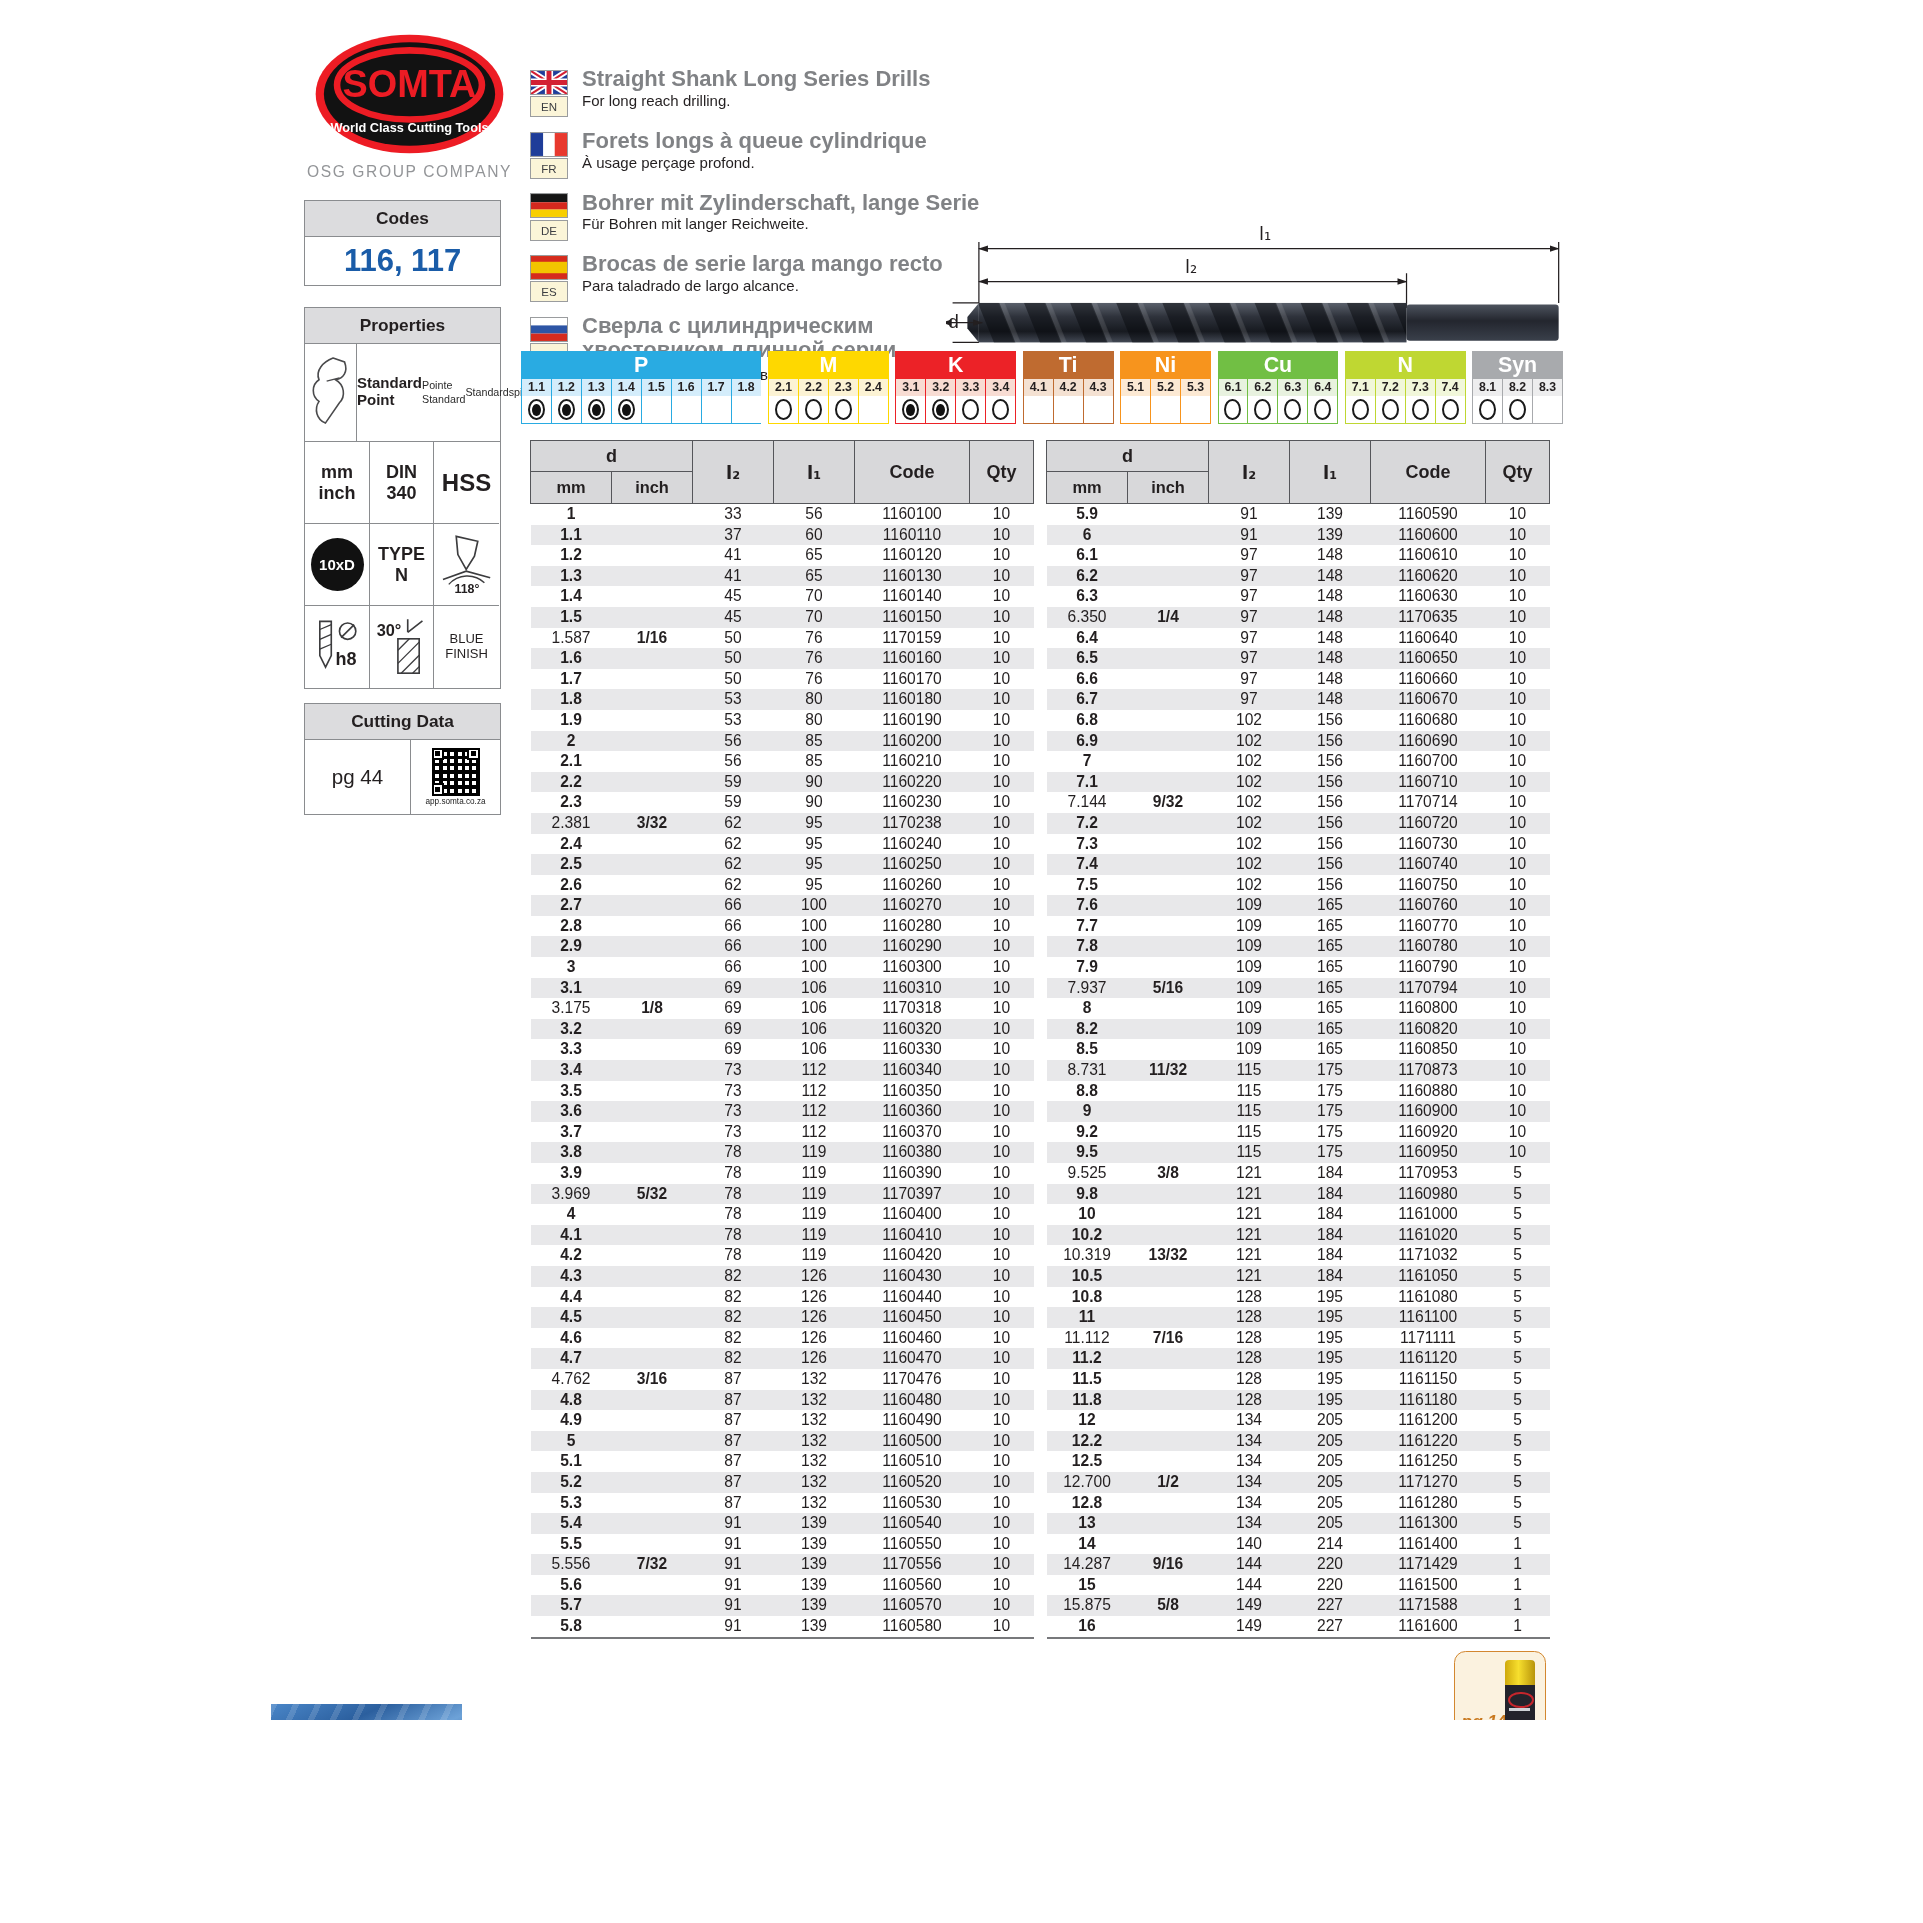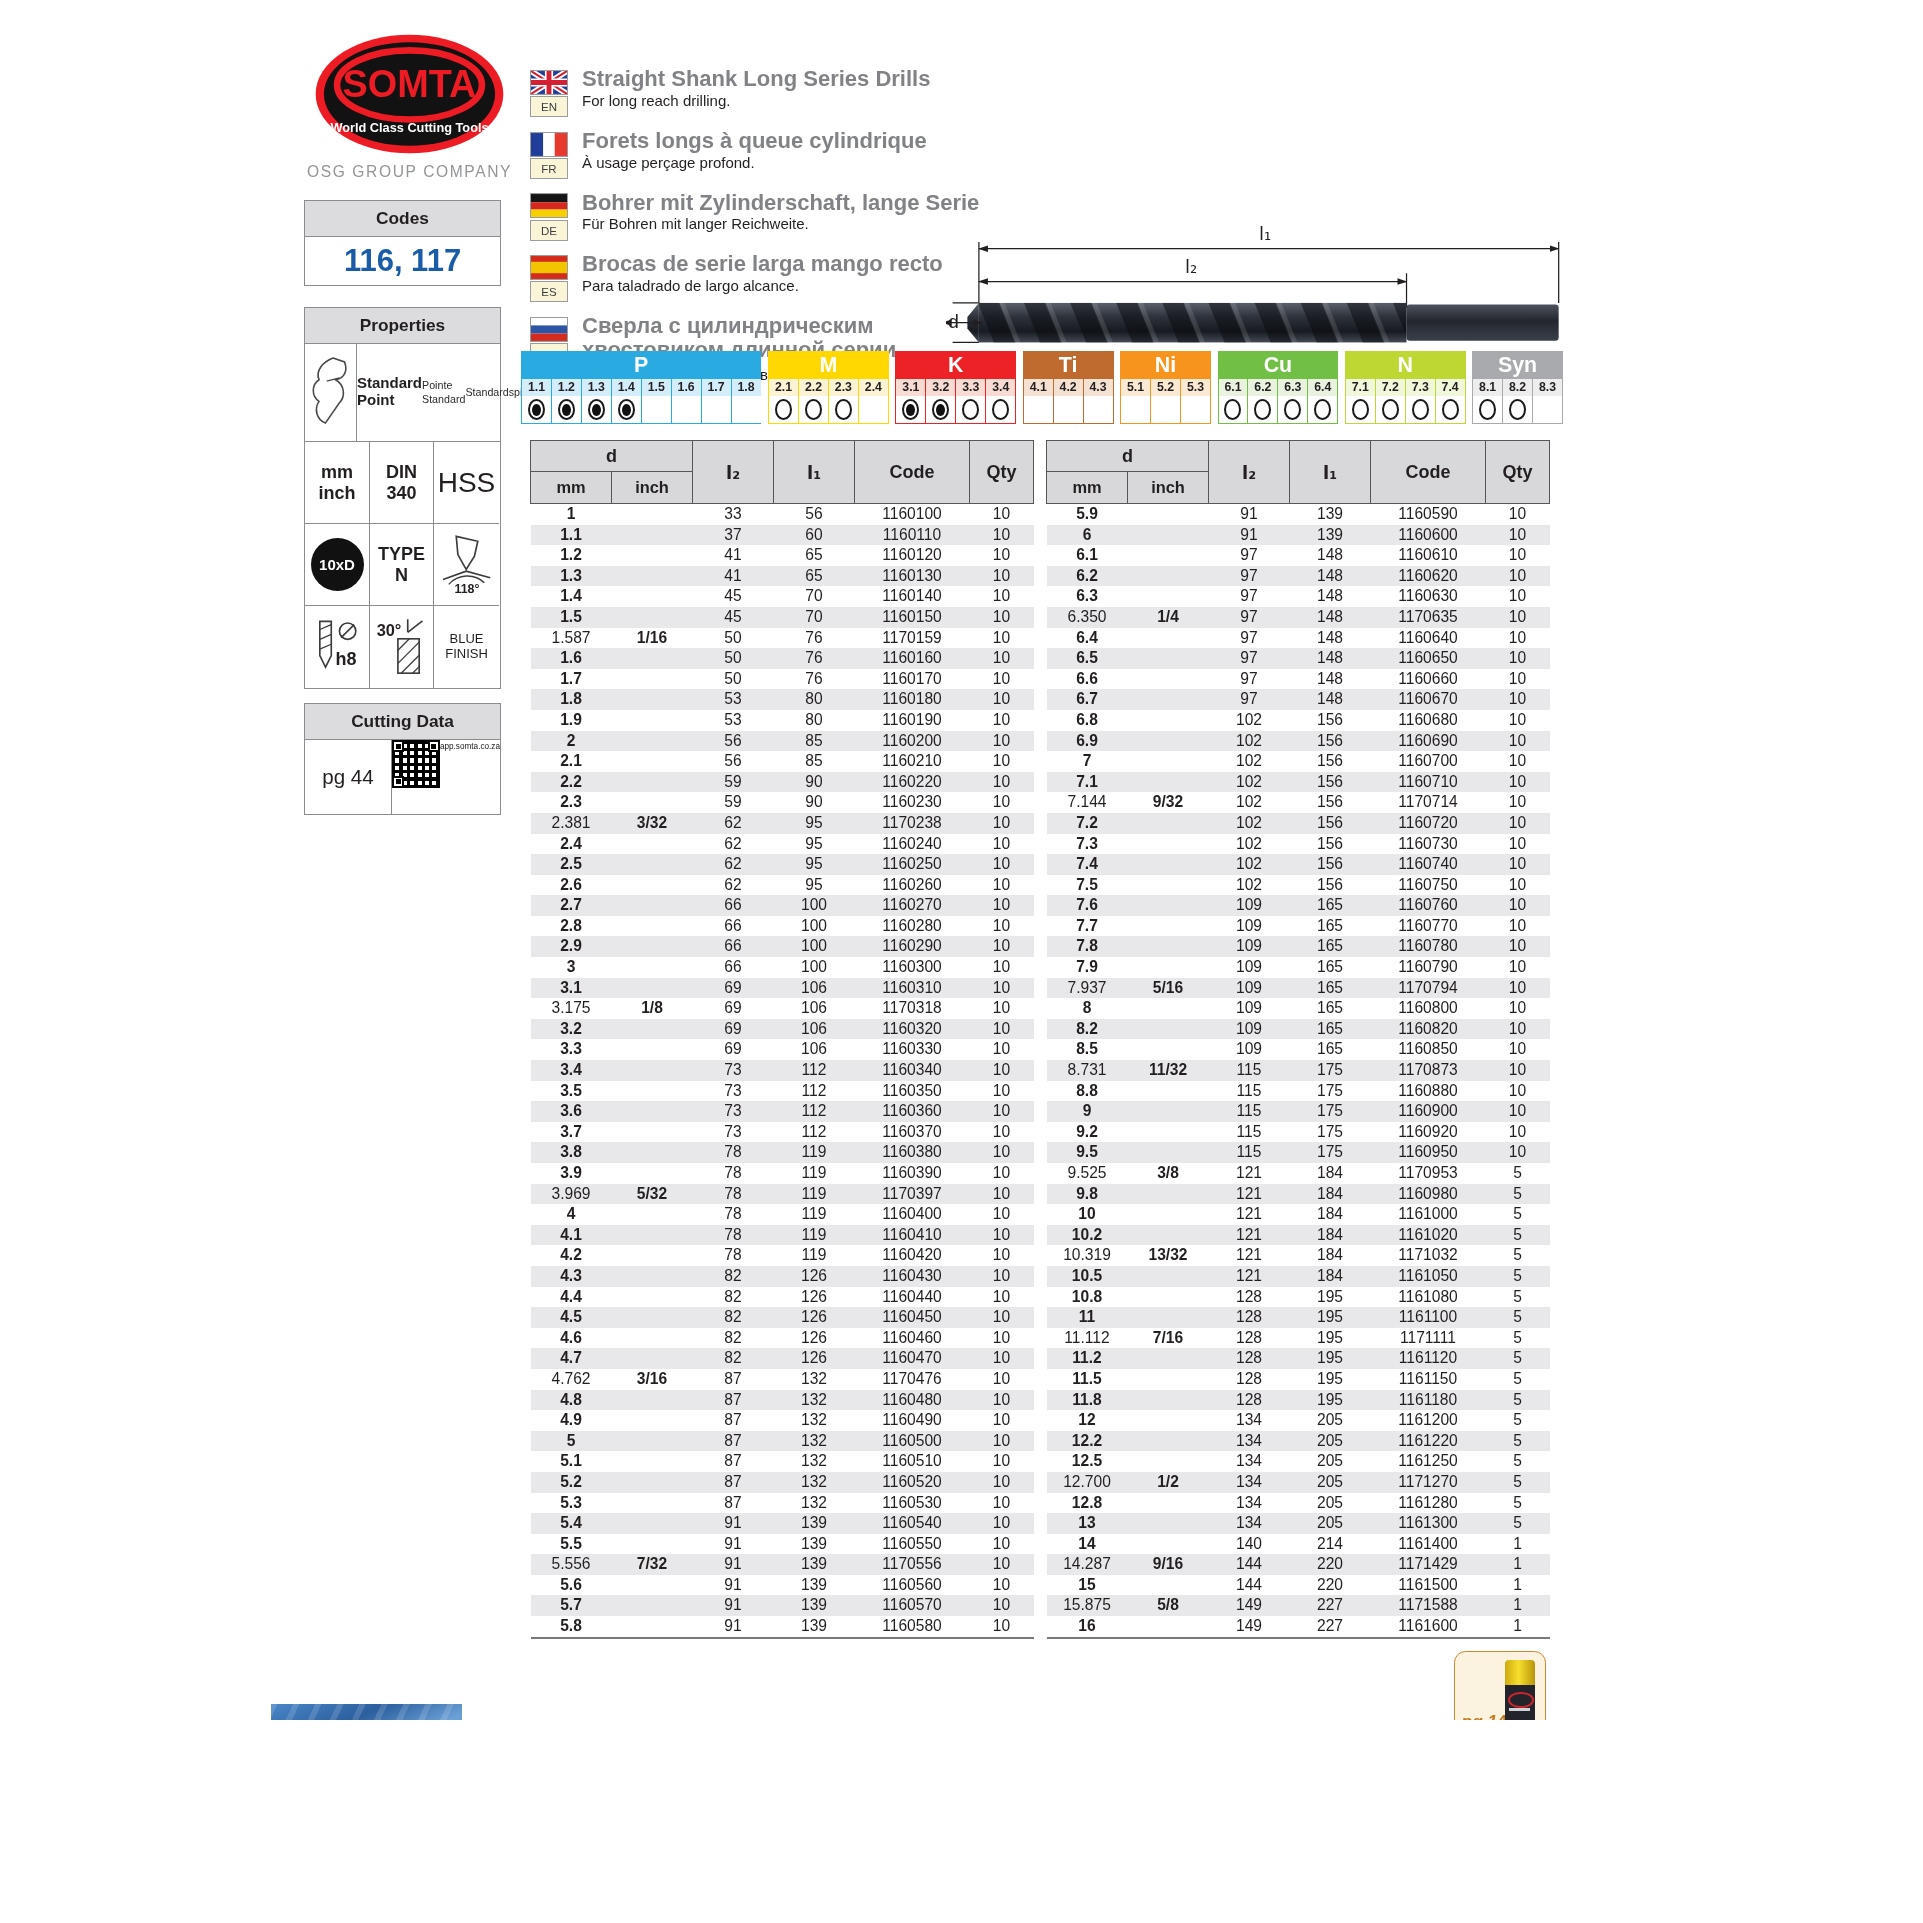--- a/index.html
+++ b/index.html
@@ -11,29 +11,29 @@
   
   .infobox{position:absolute;left:304px;width:197px;border:1.6px solid #8a8c8f;background:#fff;box-sizing:border-box;}
   .infobox .hd{background:#dcdcde;border-bottom:1.6px solid #8a8c8f;text-align:center;
                font-weight:bold;font-size:17.3px;line-height:35px;height:35px;}
   .codes-val{color:#1a5ca8;font-weight:bold;font-size:31px;text-align:center;line-height:48px;}
   .prop-grid{display:flex;flex-wrap:wrap;}
   .prop-cell{box-sizing:border-box;border-right:0.8px solid #8a8c8f;border-bottom:0.8px solid #8a8c8f;
              display:flex;align-items:center;justify-content:center;flex-direction:column;text-align:center;}
   .prop-cell:nth-child(3n){border-right:none;}
   .big{font-weight:bold;font-size:18px;line-height:1.12;}
-  .hss{font-weight:normal;font-size:28px;}
+  .hss{font-weight:bold;font-size:24px;}
   .bluefin{font-weight:normal;font-size:13px;line-height:1.15;}
   .circle10xd{width:53px;height:53px;border-radius:50%;background:#111;color:#fff;
               display:flex;align-items:center;justify-content:center;font-weight:bold;font-size:15px;}
   .pt-title{font-weight:bold;font-size:15px;margin-bottom:2.5px;}
   .pt-line{font-size:10.7px;line-height:1.25;color:#2b2b2b;}
   .cut-body{display:flex;height:74px;}
   .cut-pg{width:105px;border-right:0.8px solid #8a8c8f;display:flex;align-items:center;justify-content:center;font-size:20.6px;}
-  .qrwrap{flex:1;display:flex;flex-direction:row;align-items:flex-start;justify-content:center;}
+  .qrwrap{flex:1;display:flex;flex-direction:column;align-items:center;justify-content:center;}
   .qr{width:48px;height:48px;position:relative;
       background:
         repeating-linear-gradient(0deg,#000 0 3.3px,transparent 3.3px 7.4px),
         repeating-linear-gradient(90deg,#000 0 3.3px,#fff 3.3px 7.4px);}
   .fp{position:absolute;width:12.3px;height:12.3px;background:#fff;border:2.5px solid #000;box-sizing:border-box;}
   .fp i{position:absolute;inset:1.6px;background:#000;display:block;}
   .qr-cap{font-size:8.2px;margin-top:1.6px;color:#222;}
 
   
   .osg-co{color:#939598;font-size:15.6px;letter-spacing:1.6px;text-align:center;}

